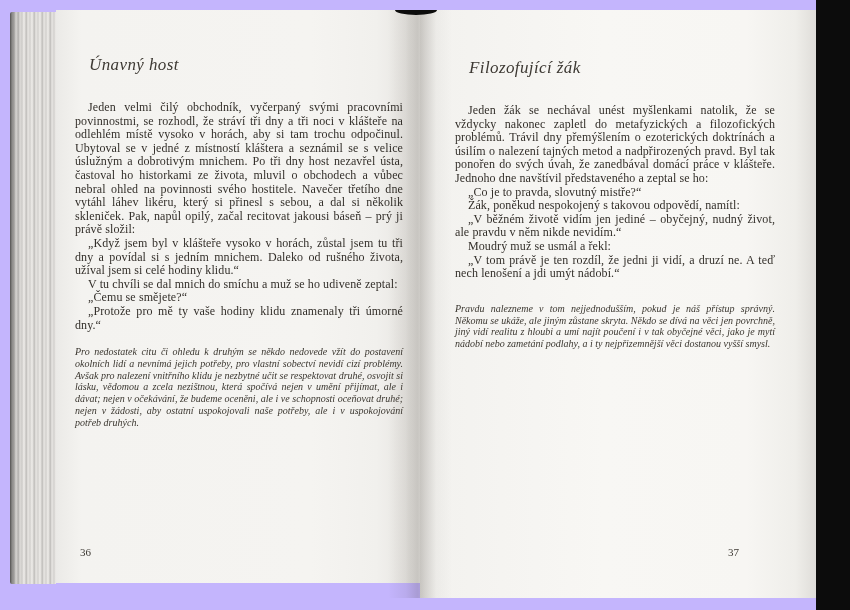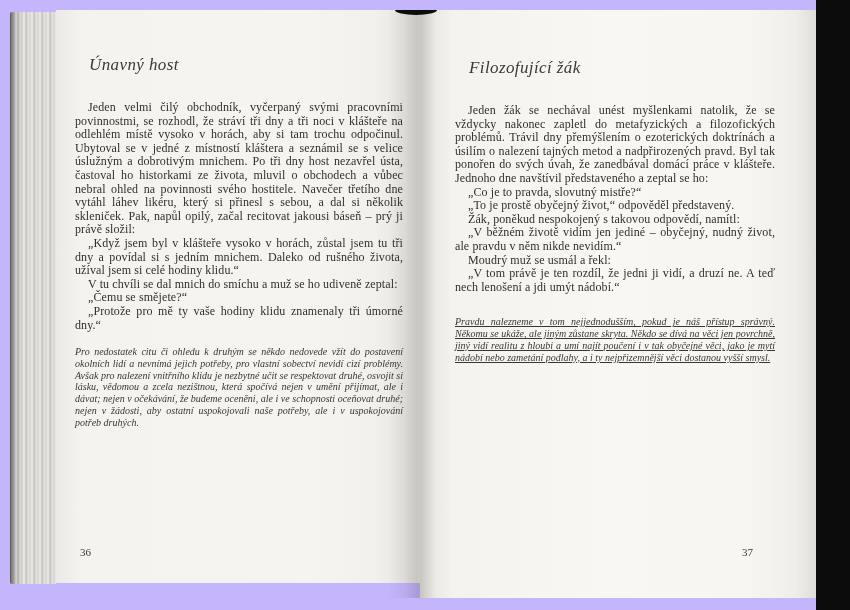--- a/index.html
+++ b/index.html
@@ -64,29 +64,29 @@
     letter-spacing: 0.1px;
   }
   .note {
     margin: 14px 0 0 0;
     font-style: italic;
     font-size: 10px;
     line-height: 11.8px;
     text-align: justify;
     color: #3a362f;
   }
-  .page-right .note { margin-top: 22px; text-decoration: underline; }
+  .page-right .note { margin-top: 22px; }
   .pagenum {
     position: absolute;
     top: 536px;
     font-size: 11px;
     color: #3d3933;
   }
   .page-left .pagenum { left: 24px; }
-  .page-right .pagenum { left: 322px; }
+  .page-right .pagenum { left: 308px; }
   
   .gutter {
     position: absolute;
     left: 388px; top: 10px;
     width: 64px; height: 588px;
     pointer-events: none;
     background: linear-gradient(90deg,
       rgba(60,55,48,0) 0%,
       rgba(60,55,48,0.08) 28%,
       rgba(60,55,48,0.20) 46%,
@@ -129,21 +129,20 @@
       </div>
     <p class="note">Pro nedostatek citu či ohledu k druhým se někdo nedovede vžít do postavení okolních lidí a nevnímá jejich potřeby, pro vlastní sobectví nevidí cizí problémy. Avšak pro nalezení vnitřního klidu je nezbytné učit se respektovat druhé, osvojit si lásku, vědomou a zcela nezištnou, která spočívá nejen v umění přijímat, ale i dávat; nejen v očekávání, že budeme oceněni, ale i ve schopnosti oceňovat druhé; nejen v žádosti, aby ostatní uspokojovali naše potřeby, ale i v uspokojování potřeb druhých.</p>
     <div class="pagenum">36</div>
   </section>
 
   <section class="page page-right">
     <h1 class="chapter-title">Filozofující žák</h1>
     <div class="body-text">
         <p class="par">Jeden žák se nechával unést myšlenkami natolik, že se vždycky nakonec zapletl do metafyzických a filozofických problémů. Trávil dny přemýšlením o ezoterických doktrínách a úsilím o nalezení tajných metod a nadpřirozených pravd. Byl tak ponořen do svých úvah, že zanedbával domácí práce v klášteře. Jednoho dne navštívil představeného a zeptal se ho:</p>
         <p class="par">„Co je to pravda, slovutný mistře?“</p>
-        <p class="par">„To je prostě obyčejný život,“ odpověděl představený.</p>
         <p class="par">Žák, poněkud nespokojený s takovou odpovědí, namítl:</p>
         <p class="par">„V běžném životě vidím jen jediné – obyčejný, nudný život, ale pravdu v něm nikde nevidím.“</p>
         <p class="par">Moudrý muž se usmál a řekl:</p>
         <p class="par">„V tom právě je ten rozdíl, že jedni ji vidí, a druzí ne. A teď nech lenošení a jdi umýt nádobí.“</p>
       </div>
     <p class="note">Pravdu nalezneme v tom nejjednodušším, pokud je náš přístup správný. Někomu se ukáže, ale jiným zůstane skryta. Někdo se dívá na věci jen povrchně, jiný vidí realitu z hloubi a umí najít poučení i v tak obyčejné věci, jako je mytí nádobí nebo zametání podlahy, a i ty nejpřizemnější věci dostanou vyšší smysl.</p>
     <div class="pagenum">37</div>
   </section>
 
   <div class="gutter"></div>

